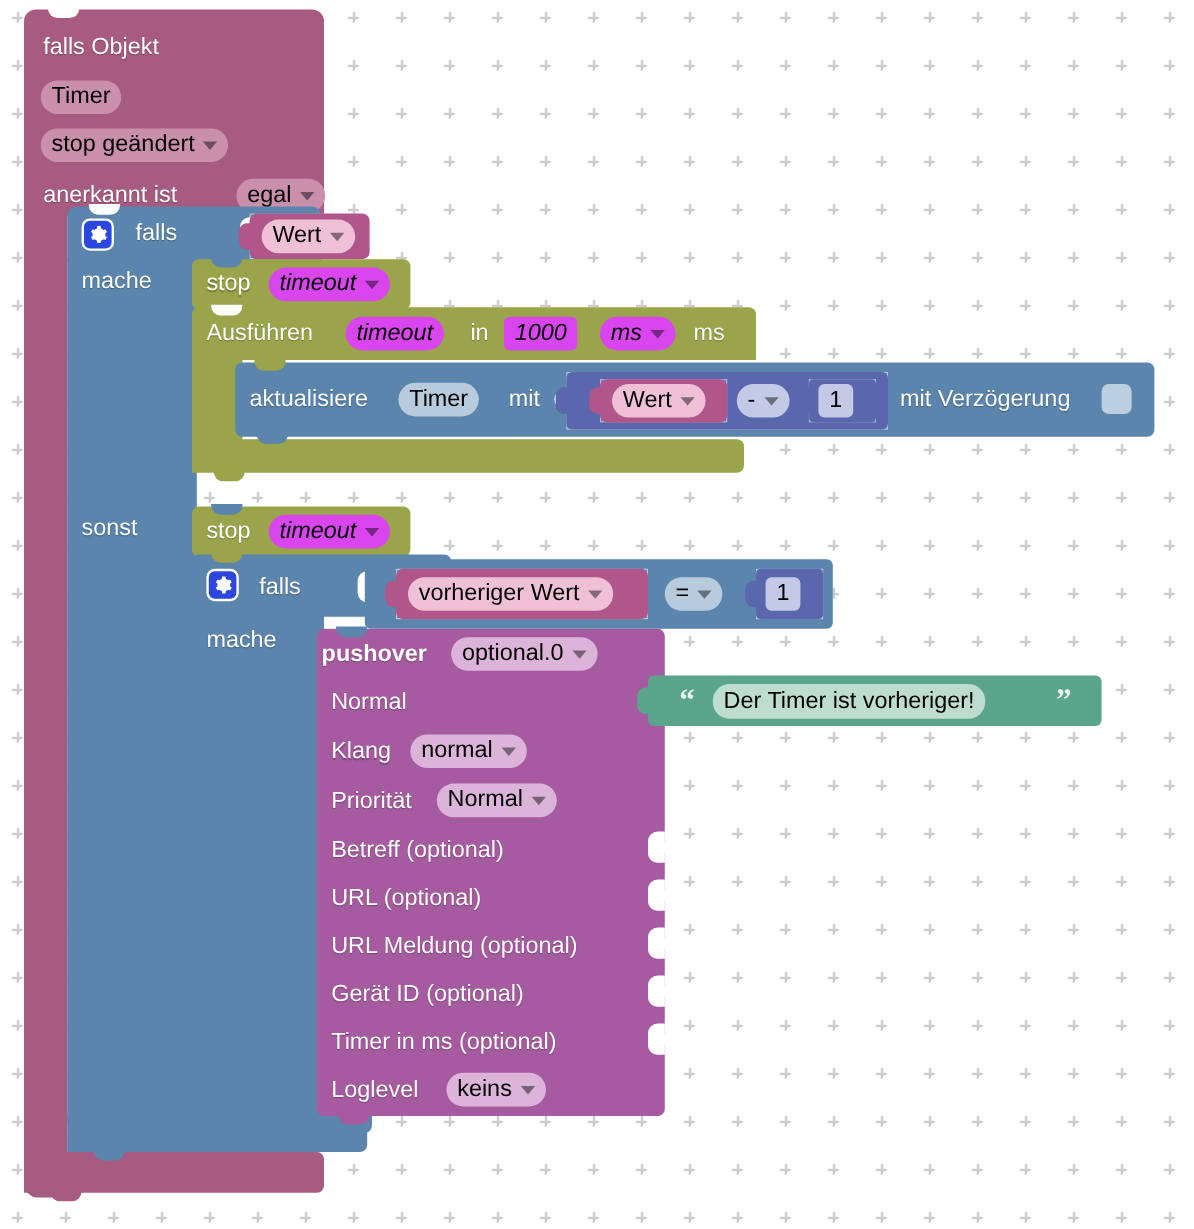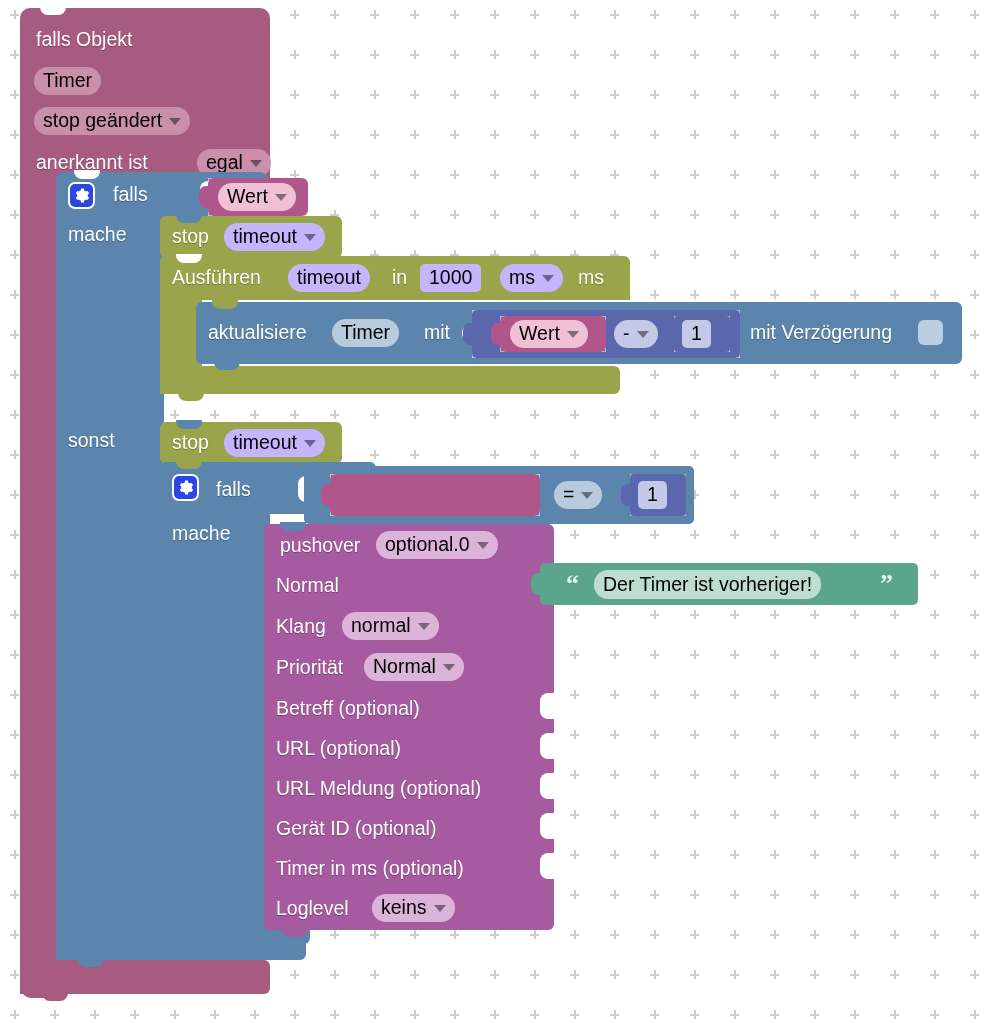--- a/index.html
+++ b/index.html
@@ -82,21 +82,21 @@
     border-right: 6.5px solid transparent;
     border-top: 7px solid rgba(0,0,0,.45);
   }
 
   
   .c-event   { background: #a85b80; }
   .c-eventd  { background: #c98fab; }
   .c-ctrl    { background: #5b85ad; }
   .c-ctrld   { background: #b7cbdd; }
   .c-time    { background: #9aa54b; }
-  .c-timed   { background: #c4b5fd; }
+  .c-timed   { background: #d946ef; font-style: italic; }
   .c-push    { background: #a65ba0; }
   .c-pushd   { background: #ddb4d9; }
   .c-var     { background: #b0568a; }
   .c-vard    { background: #efc0d6; }
   .c-math    { background: #5b67ad; }
   .c-mathd   { background: #c3c9e6; }
   .c-text    { background: #5ba58c; }
   .c-textd   { background: #bfdcd0; }
 
   .outline { outline: 1.6px solid rgba(255,255,255,.55); outline-offset: -1.6px; }
@@ -972,20 +972,24 @@
     <div class="socket" style="left:138px; top:14px;"></div>
     <div class="lbl" style="left:12px; top:62px;">mache</div>
   </div>
 
   <div class="blk" style="left:304px; top:466px; width:390px; height:58px;">
     <div class="body c-ctrl" style="inset:0; width:390px; height:58px; border-radius:5px;"></div>
 
     <div class="blk outline" style="left:26px; top:8px; width:210px; height:42px;">
       <div class="body c-var" style="inset:0; width:210px; height:42px;"></div>
       <div class="plug-l c-var"></div>
+      <div class="field c-vard" style="left:10px; top:7px;">
+        <span>vorheriger Wert</span>
+        <span class="caret"></span>
+      </div>
     </div>
 
     <div class="field c-ctrld" style="left:250px; top:15px;">
       <span>=</span>
       <span class="caret"></span>
     </div>
 
     <div class="blk outline" style="left:326px; top:8px; width:56px; height:42px;">
       <div class="body c-math" style="inset:0; width:56px; height:42px; border-radius:4px;"></div>
       <div class="plug-l c-math"></div>
@@ -993,21 +997,21 @@
         <span>1</span>
       </div>
     </div>
   </div>
 
   <div class="blk" style="left:264px; top:524px; width:290px; height:406px;">
     <div class="body c-push" style="inset:0; width:290px; height:406px; border-radius:6px;"></div>
     <div style="position:absolute; left:16px; top:-2px; width:26px; height:9px; background:#5b85ad; border-radius:0 0 8px 8px;"></div>
     <div style="position:absolute; left:18px; top:404px; width:26px; height:9px; background:#a65ba0; border-radius:0 0 8px 8px;"></div>
 
-    <div class="lbl" style="left:16px; top:12px;">pushover</div>
+    <div class="lbl" style="left:4px; top:12px;font-weight:bold;">pushover</div>
     <div class="field c-pushd" style="left:112px; top:7px;">
       <span>optional.0</span>
       <span class="caret"></span>
     </div>
 
     <div class="lbl" style="left:12px; top:52px;">Normal</div>
     <div class="socket" style="left:276px; top:46px;"></div>
 
     <div class="lbl" style="left:12px; top:93px;">Klang</div>
     <div class="field c-pushd" style="left:78px; top:88px;">

